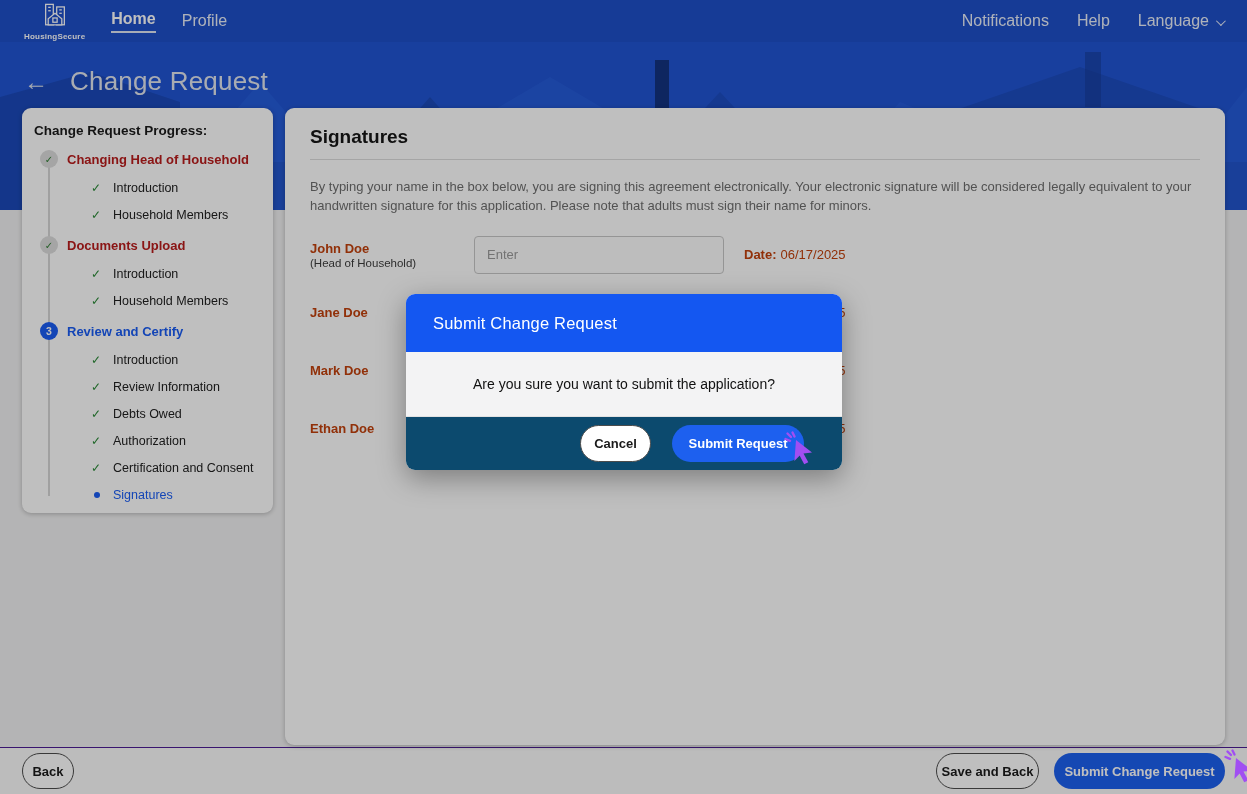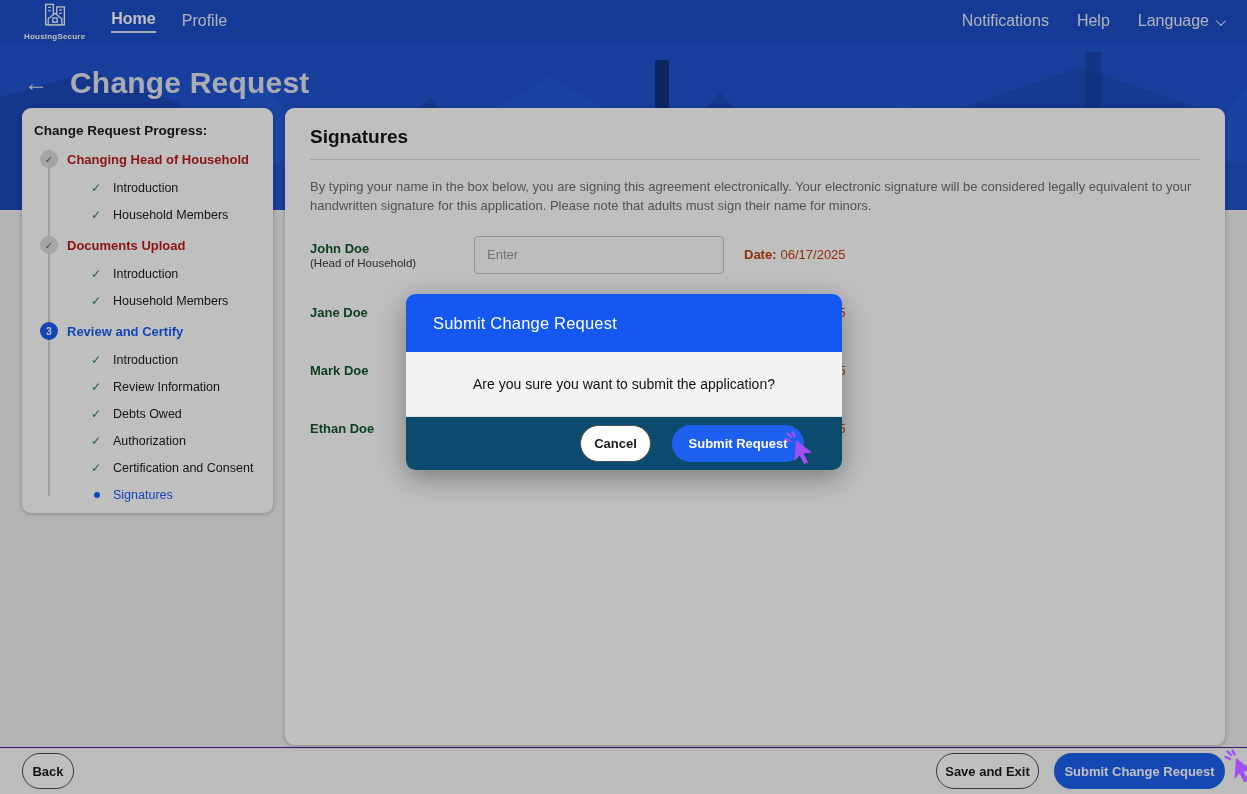--- a/index.html
+++ b/index.html
@@ -17,21 +17,21 @@
   .nav-right { margin-left:auto; display:flex; align-items:center; gap:28px; }
   .nav-right .nav-link { margin-right:0; }
   .chev { display:inline-block; width:7px; height:7px; border-right:1.6px solid #e9eef8;
           border-bottom:1.6px solid #e9eef8; transform:rotate(45deg) translateY(-2px); margin-left:7px; }
 
   
   .hero { position:absolute; top:42px; left:0; width:100%; height:168px; background:#2155d3; overflow:hidden; }
   .hero svg.skyline { position:absolute; inset:0; }
   .hero-row { position:absolute; top:24px; left:24px; display:flex; align-items:center; gap:22px; z-index:2; }
   .back-arrow { color:#dfe4ec; font-size:24px; line-height:1; cursor:pointer; }
-  .hero-title { color:#e2e6ee; font-size:30px; font-weight:bold; letter-spacing:.2px; }
+  .hero-title { color:#e2e6ee; font-size:26px; font-weight:normal; letter-spacing:.2px; }
 
   
   .card { background:#fff; border-radius:9px; box-shadow:0 1px 5px rgba(0,0,0,.25); position:absolute; }
   .sidebar { left:22px; top:108px; width:251px; height:405px; padding:13px 12px; z-index:6; }
   .sidebar-title { font-size:13.5px; font-weight:bold; color:#1a1a1a; margin:2px 0 12px 0; }
   .progress { position:relative; }
   .connector { position:absolute; left:14px; top:16px; height:330px; width:2px; background:#d6d6d6; }
   .step-row { display:flex; align-items:center; position:relative; margin:8px 0 6px 0; cursor:pointer; }
   .step-circle { width:18px; height:18px; border-radius:50%; background:#dcdcdc; margin:0 9px 0 6px;
                  display:flex; align-items:center; justify-content:center; flex:0 0 18px;
@@ -45,21 +45,21 @@
   .sub-label { font-size:12.5px; color:#212121; }
   .sub-label.current { color:#1a5cf3; }
 
   
   .main-card { left:285px; top:108px; width:940px; height:637px; padding:18px 25px; z-index:6; }
   .main-title { font-size:19px; font-weight:bold; color:#161616; margin-bottom:11px; }
   .main-card hr { border:none; border-top:1px solid #dcdcdc; margin:0 0 18px 0; }
   .instructions { font-size:13px; line-height:1.45; color:#6e6e6e; max-width:895px; margin-bottom:20px; }
   .sig-row { display:flex; align-items:center; height:38px; margin-bottom:20px; }
   .sig-name-col { width:164px; }
-  .sig-name { font-size:13px; font-weight:bold; color:#14532d; }
+  .sig-name { font-size:13px; font-weight:bold; color:#c2410c; }
   .sig-sub { font-size:11.5px; color:#3c3c3c; margin-top:1px; }
   .sig-input { width:250px; height:38px; border:1px solid #c7c7c7; border-radius:4px; background:#fdfdfd;
                font-size:13px; color:#333; padding:0 12px; font-family:"Liberation Sans",sans-serif; }
   .sig-input::placeholder { color:#9a9a9a; }
   .sig-date { margin-left:20px; font-size:13px; color:#c2410c; }
   .sig-date b { margin-right:4px; }
 
   
   .bottombar { position:absolute; left:0; bottom:0; width:100%; height:47px; background:#fbfbfb;
                border-top:1px solid #4c1d95; display:flex; align-items:center; padding:0 22px; z-index:5; }
@@ -252,21 +252,21 @@
       <input class="sig-input" type="text" placeholder="Enter" style="">
       <div class="sig-date">
         <b>Date:</b><span>06/17/2025</span>
       </div>
     </div>
   </main>
 
   <div class="bottombar">
     <button class="pill outline btn-back">Back</button>
     <div class="bottom-right">
-      <button class="pill outline btn-save">Save and Exit</button>
+      <button class="pill outline btn-save">Save and Back</button>
       <button class="pill primary btn-submit-main">Submit Change Request</button>
     </div>
   </div>
 
   <div class="overlay"></div>
 
   <div class="modal">
     <div class="modal-header">
       <span class="modal-title">Submit Change Request</span>
     </div>

